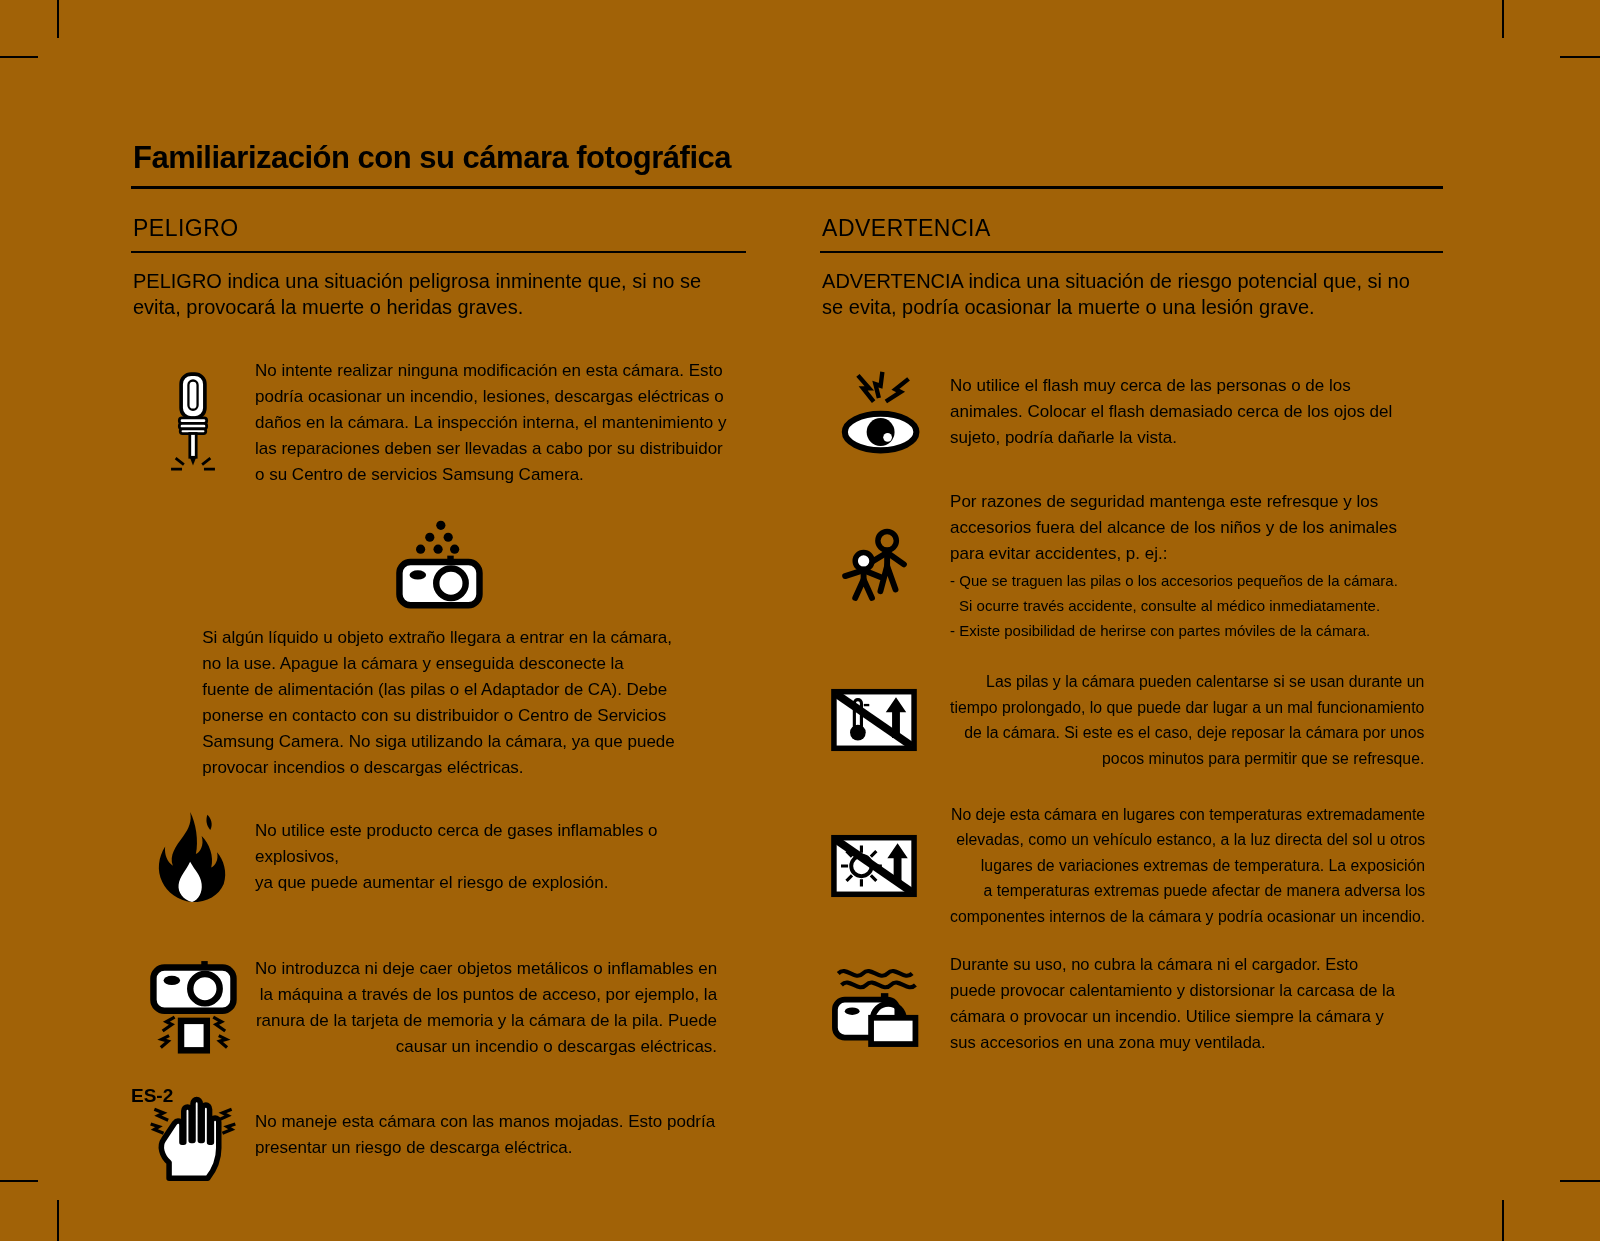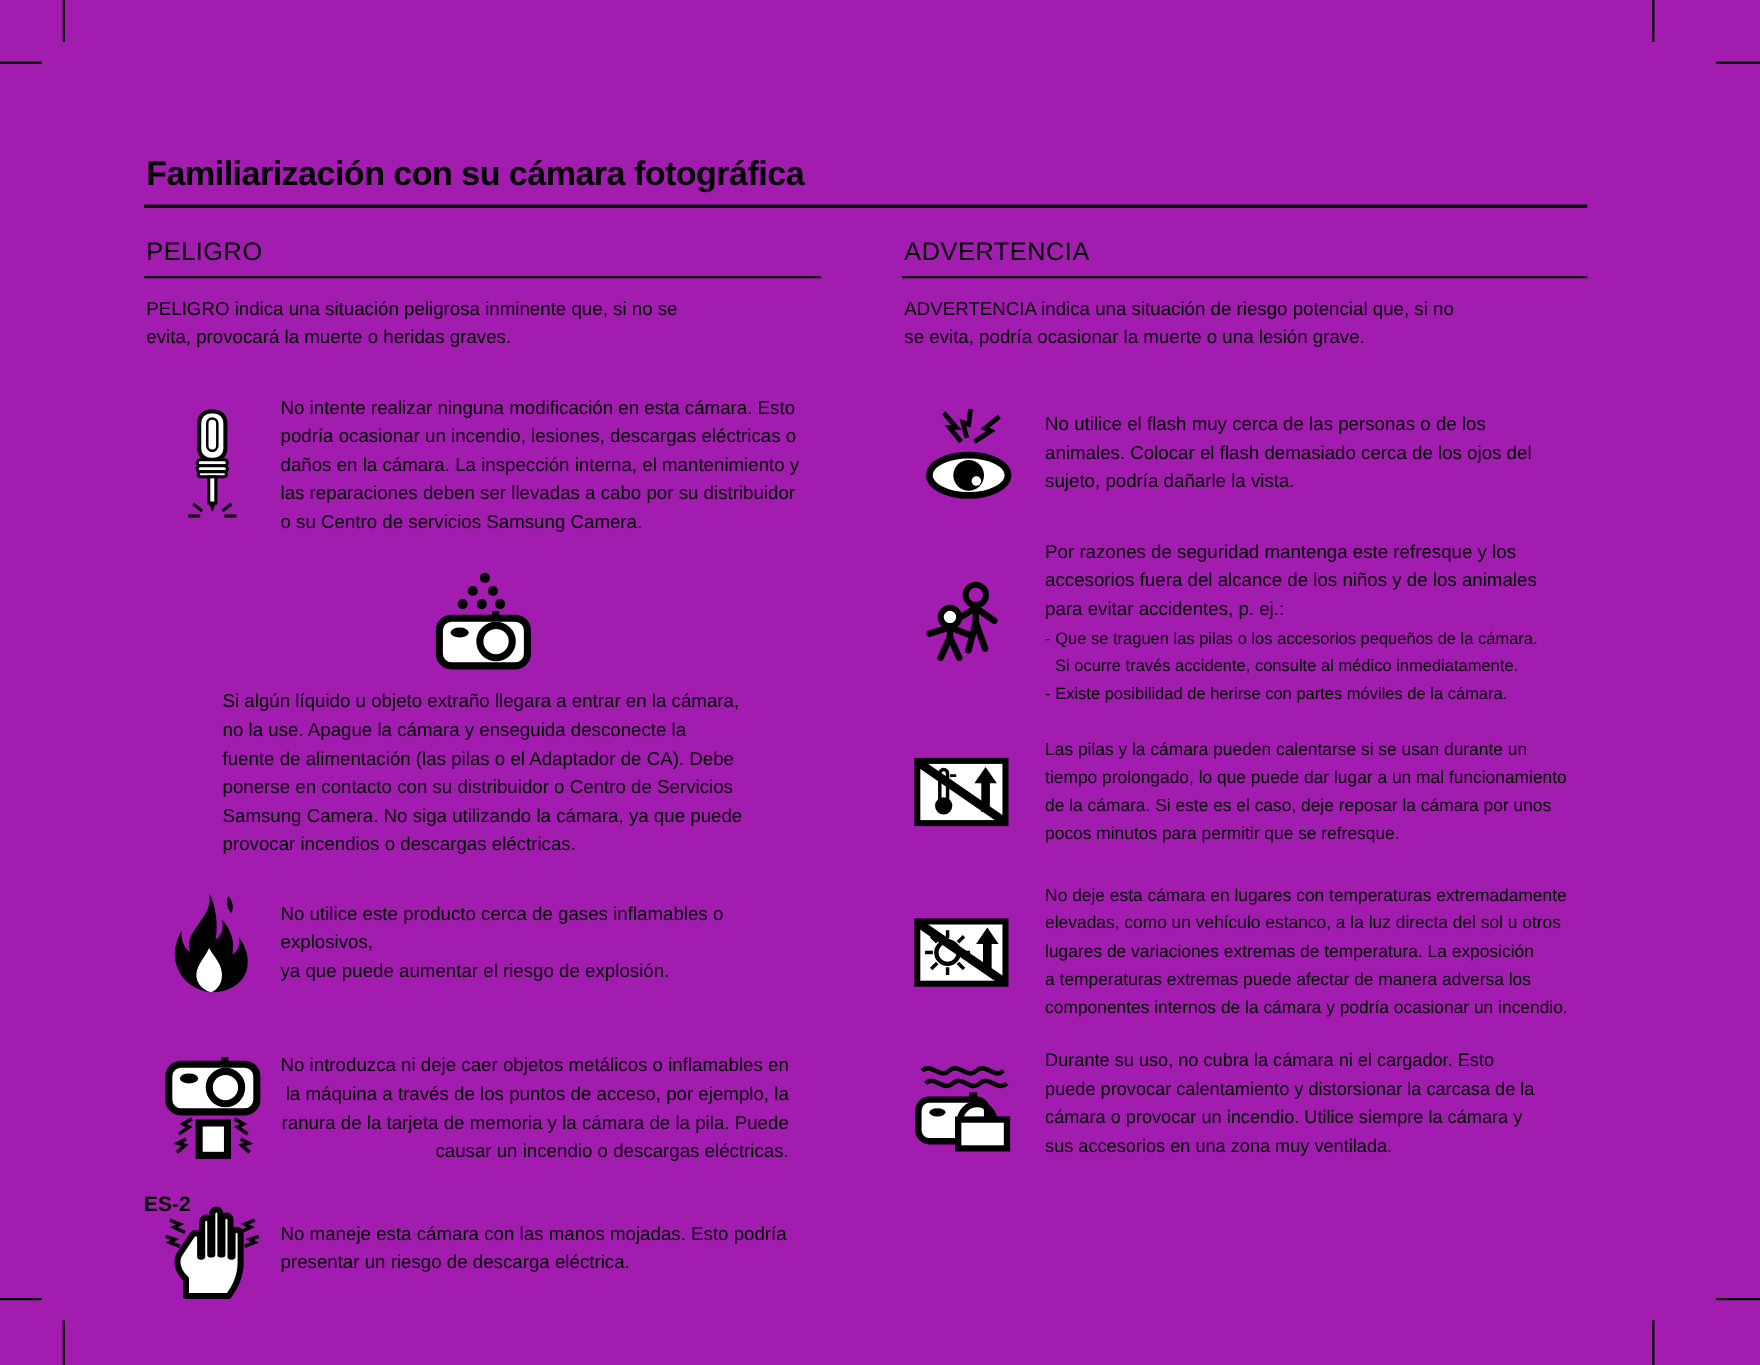--- a/index.html
+++ b/index.html
@@ -1,33 +1,33 @@
 <!DOCTYPE html>
 <html><head>
 <meta charset="utf-8">
 <style>
   html,body{margin:0;padding:0;background:#ffffff;}
-  .page{position:relative;width:1600px;height:1241px;background:#a21caf;
+  .page{position:relative;width:1600px;height:1241px;background:#a16207;
         font-family:"Liberation Sans",sans-serif;color:#000;overflow:hidden;}
   .mark{position:absolute;background:#000;}
   .content{position:absolute;left:131px;top:140px;width:1312px;}
   .title{font-size:31px;font-weight:bold;margin:0;padding:0 0 10px 2px;
          border-bottom:3px solid #000;letter-spacing:-0.5px;}
   .columns{display:flex;gap:74px;margin-top:26px;}
   .col{width:627px;}
   .col.right{width:635px;}
   .sec-heading{font-size:23px;font-weight:400;margin:0;padding:0 0 9px 2px;
                border-bottom:2px solid #000;letter-spacing:0.5px;}
-  .intro{font-size:17px;line-height:26px;margin:15px 0 0 2px;white-space:pre-line;}
+  .intro{font-size:20px;line-height:26px;margin:15px 0 0 2px;white-space:pre-line;}
   .rows{margin-top:24px;}
   .row{display:flex;align-items:center;}
   .icon-cell{flex:0 0 124px;display:flex;justify-content:center;align-items:center;}
   .col.right .icon-cell{flex:0 0 130px;justify-content:flex-start;padding-left:10px;box-sizing:border-box;}
   .txt{margin:0;font-size:17px;line-height:26px;white-space:pre-line;}
-  .txt.small{font-size:15.8px;line-height:25.5px;}
+  .txt.small{font-size:15.8px;line-height:25.5px;text-align:right;}
   .txt.mid{font-size:16.5px;line-height:26px;}
   .notes{margin:1px 0 0 0;}
   .note{display:block;font-size:15px;line-height:25px;}
   .note.cont{padding-left:9px;}
   .d1{min-height:157px;} .d2{min-height:163px;flex-direction:column;} .d3{min-height:152px;}
   .d4{min-height:150px;text-align:right;} .d5{min-height:104px;}
   .w1{min-height:136px;} .w2{min-height:172px;} .w3{min-height:136px;}
   .w4{min-height:155px;} .w5{min-height:120px;}
   .footer{position:absolute;left:131px;top:1085px;font-size:19px;font-weight:bold;}
   svg{display:block;}

